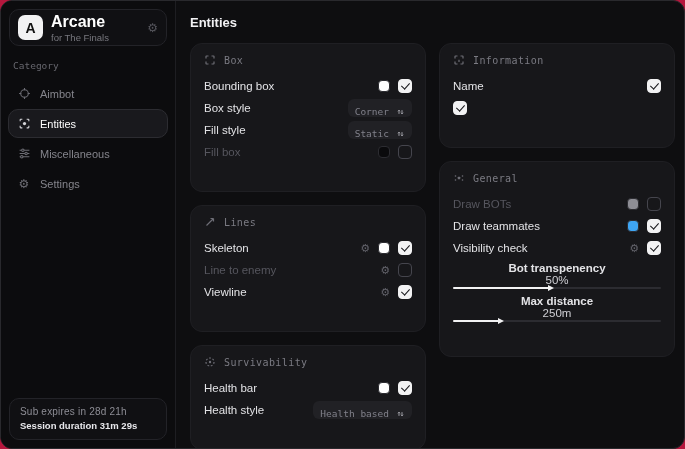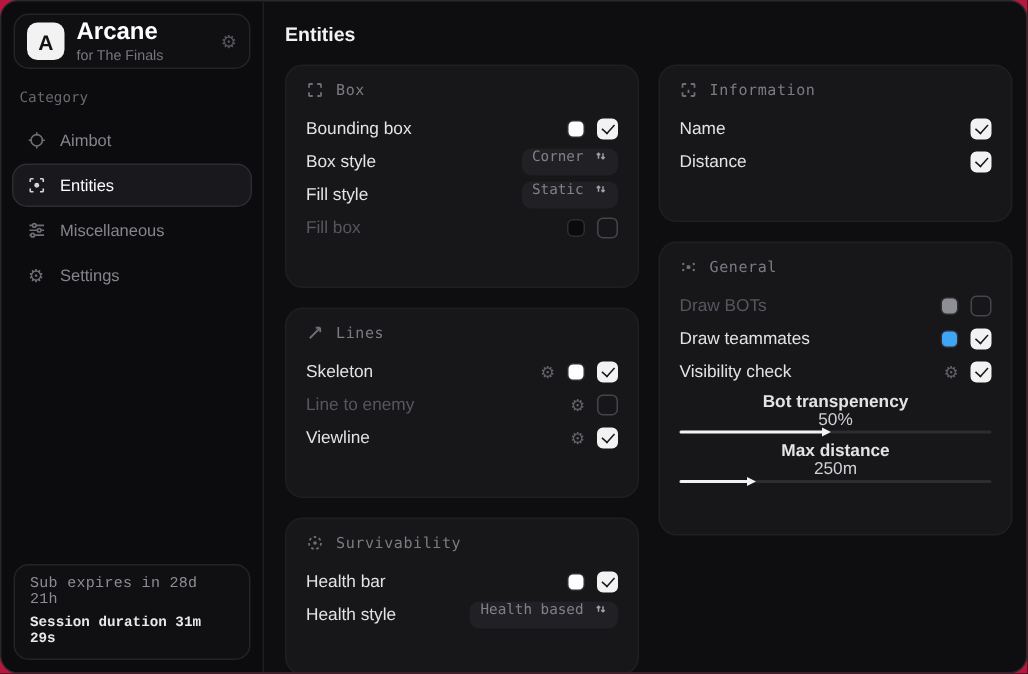--- a/index.html
+++ b/index.html
@@ -19,21 +19,21 @@
   .gear-glyph{ color:#55555c; font-size:12px; font-family:"DejaVu Sans", sans-serif; }
 
   .category{ margin:14px 12px 8px; font-family:"DejaVu Sans Mono", monospace; font-size:9.5px; color:#67676e; }
   .nav{ display:flex; flex-direction:column; gap:1px; padding:0 7px; }
   .nav-item{ height:29px; display:flex; align-items:center; gap:9px; padding:0 8px; border:1px solid transparent; border-radius:10px; color:#85858c; font-size:11px; cursor:pointer; }
   .nav-item .ni{ width:14px; height:14px; display:flex; align-items:center; justify-content:center; color:#6d6d74; }
   .nav-item.active{ background:#19191d; border-color:#2c2c31; color:#fff; }
   .nav-item.active .ni{ color:#d6d6da; }
   .nav-item .gear-glyph{ font-size:12px; }
 
-  .session-card{ position:absolute; left:8px; right:8px; bottom:8px; border:1px solid #232328; border-radius:10px; padding:7px 10px 8px; background:#101013; font-family:Liberation Mono, monospace; }
+  .session-card{ position:absolute; left:8px; right:8px; bottom:8px; border:1px solid #232328; border-radius:10px; padding:7px 10px 8px; background:#101013; font-family:Liberation Sans, sans-serif; }
   .session-l1{ color:#8d8d95; font-size:10px; letter-spacing:.2px; }
   .session-l2{ color:#e8e8ec; font-size:9.5px; font-weight:bold; margin-top:3px; }
 
   
   .main{ flex:1; padding:12px 14px; }
   .page-title{ color:#f2f2f4; font-size:13px; font-weight:bold; margin:2px 0 13px; }
   .columns{ display:flex; gap:13px; align-items:flex-start; }
   .col{ display:flex; flex-direction:column; gap:13px; width:236px; }
 
   .card{ background:#17171a; border:1px solid #1f1f23; border-radius:12px; padding:10px 13px 28px; width:100%; }
@@ -43,21 +43,21 @@
   .row{ display:flex; align-items:center; height:22px; }
   .row .label{ flex:1; font-size:11.5px; color:#e3e3e6; }
   .row.dim .label{ color:#56565e; }
   .controls{ display:flex; align-items:center; gap:8px; }
 
   .swatch{ width:12px; height:12px; border-radius:4px; border:1px solid #2c2c31; }
   .checkbox{ width:14px; height:14px; border-radius:4px; border:1.5px solid #45454d; position:relative; }
   .checkbox.checked{ background:#f2f2f3; border-color:#f2f2f3; }
   .checkbox.checked::after{ content:""; position:absolute; left:3.5px; top:1px; width:4px; height:7px; border:solid #16161a; border-width:0 1.8px 1.8px 0; transform:rotate(42deg); }
 
-  .dropdown{ display:flex; align-items:flex-start; gap:7px; background:#212125; border-radius:6px; height:18px; padding:0 7px; cursor:pointer; }
+  .dropdown{ display:flex; align-items:flex-end; gap:7px; background:#212125; border-radius:6px; height:18px; padding:0 7px; cursor:pointer; }
   .dropdown .dd-label{ font-family:"DejaVu Sans Mono", monospace; font-size:9.5px; color:#80808a; }
   .dropdown svg{ color:#a0a0a8; }
 
   .mini-gear{ color:#62626a; font-size:11px; font-family:"DejaVu Sans", sans-serif; line-height:1; }
 
   .slider-row{ display:flex; align-items:center; height:19px; margin-top:3px;flex-direction:column; }
   .slider-row .label{ flex:1; font-size:11.5px; color:#e3e3e6; font-weight:bold; }
   .slider-value{ font-size:11.5px; color:#cfcfd4; }
   .track{ position:relative; height:2px; background:#2c2c31; border-radius:2px; margin:6px 0 6px; }
   .fill{ position:absolute; left:0; top:0; height:2px; background:#f2f2f3; border-radius:2px; }
@@ -249,21 +249,20 @@
             </span>
             <span>Information</span>
           </div>
           <div class="row">
             <span class="label">Name</span>
             <span class="controls">
                 <span class="checkbox checked"></span>
               </span>
           </div>
           <div class="row">
-            <span class="label">Distance</span>
             <span class="controls">
                 <span class="checkbox checked"></span>
               </span>
           </div>
         </div>
 
         <div class="card">
           <div class="card-header">
             <span>
               <svg width="12" height="12" viewBox="0 0 24 24" fill="currentColor">

